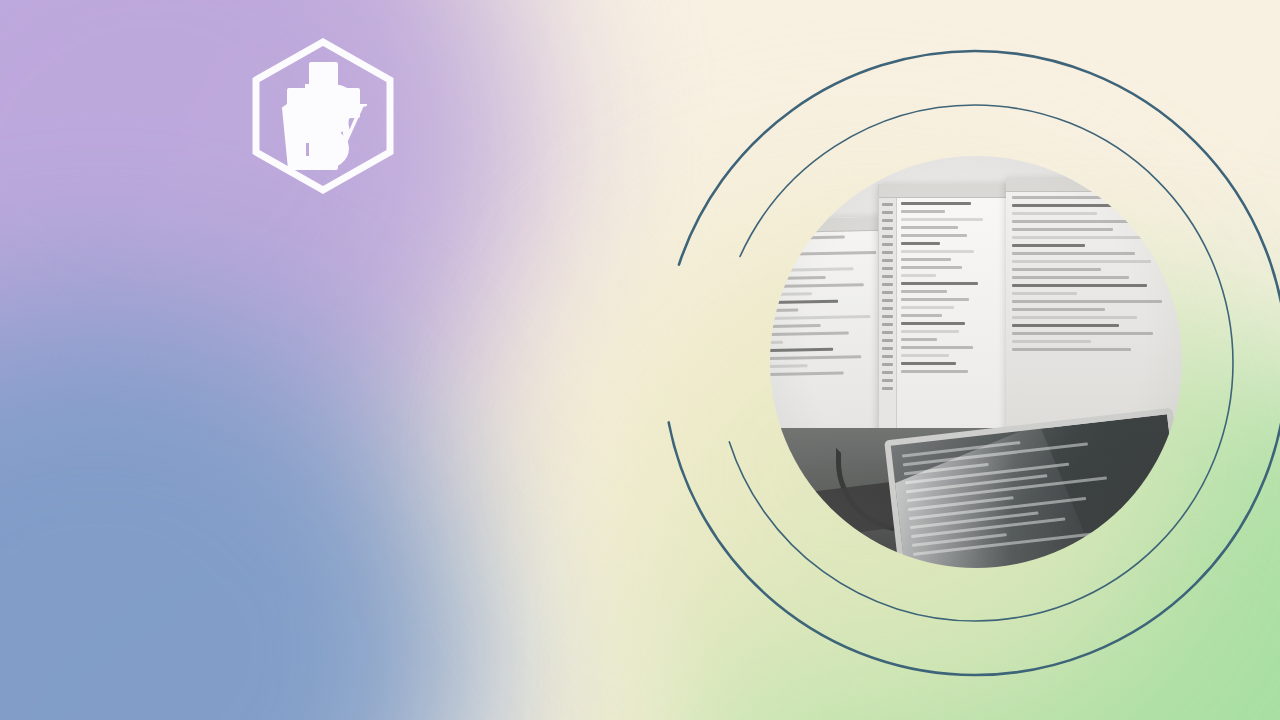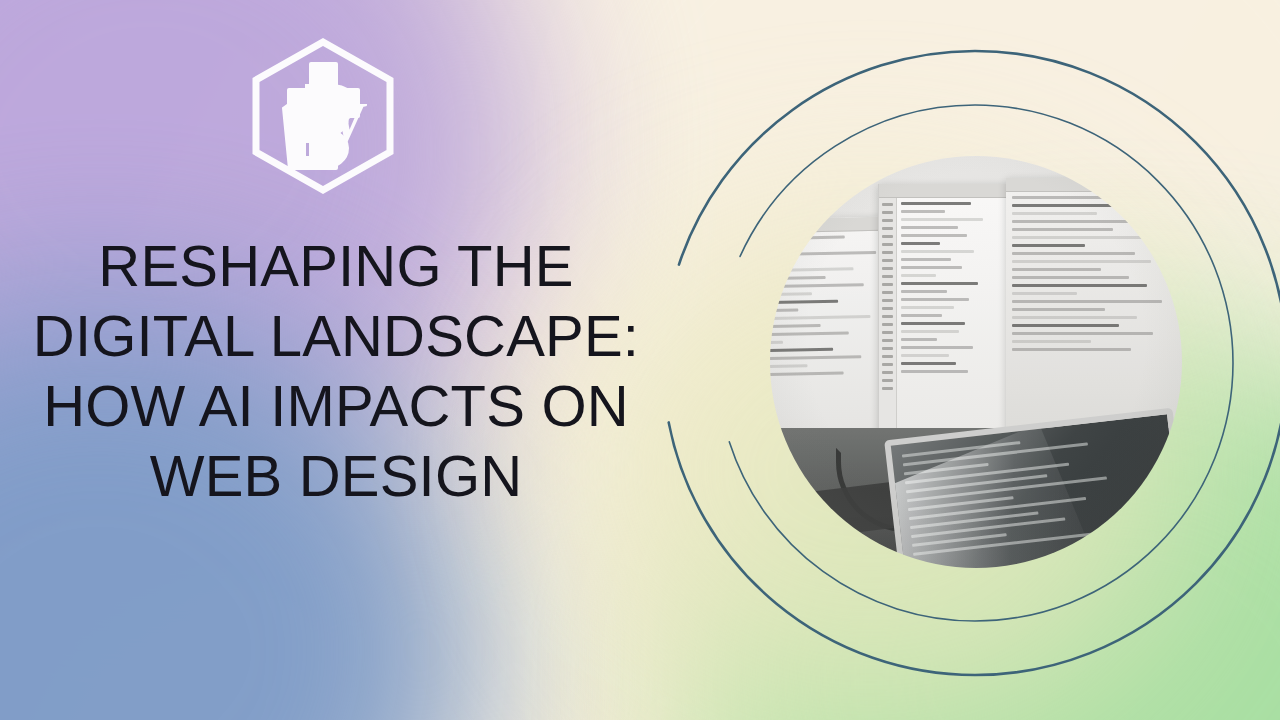--- a/index.html
+++ b/index.html
@@ -238,21 +238,20 @@
       <path d="M54 62 h24 c15 0 25 9 25 20 0 11 -10 20 -25 20 h-24 z"></path>
     </g>
     <g fill="#ffffff" stroke="#ffffff" stroke-width="2">
       <path d="M40 72 l14 -10 h26 c15 0 25 9 25 20 0 6 -3 11 -9 15 5 3 9 9 9 15 0 12 -11 21 -27 21 h-32 z
                M62 80 v14 h16 c6 0 9 -3 9 -7 0 -4 -3 -7 -9 -7 z
                M62 106 v15 h17 c6 0 10 -3 10 -7 0 -5 -4 -8 -10 -8 z"></path>
     </g>
     <text x="96" y="106" font-family="Liberation Serif, serif" font-style="italic" font-weight="700" font-size="56" fill="#ffffff" text-anchor="middle">W</text>
   </svg>
 
-  <h1 class="title">Reshaping the Digital Landscape: How AI Impacts on Web Design</h1>
 
   <svg class="rings" viewBox="0 0 650 650" aria-hidden="true">
 
     <circle cx="325" cy="325" r="312" fill="none" stroke="#3d6479" stroke-width="2.6" stroke-linecap="round" stroke-dasharray="1800 160" stroke-dashoffset="880"></circle>
 
     <circle cx="325" cy="325" r="258" fill="none" stroke="#3d6479" stroke-width="1.6" stroke-linecap="round" stroke-dasharray="1430 190" stroke-dashoffset="700"></circle>
   </svg>
 
   <div class="photo-wrap">
     <div class="photo">

